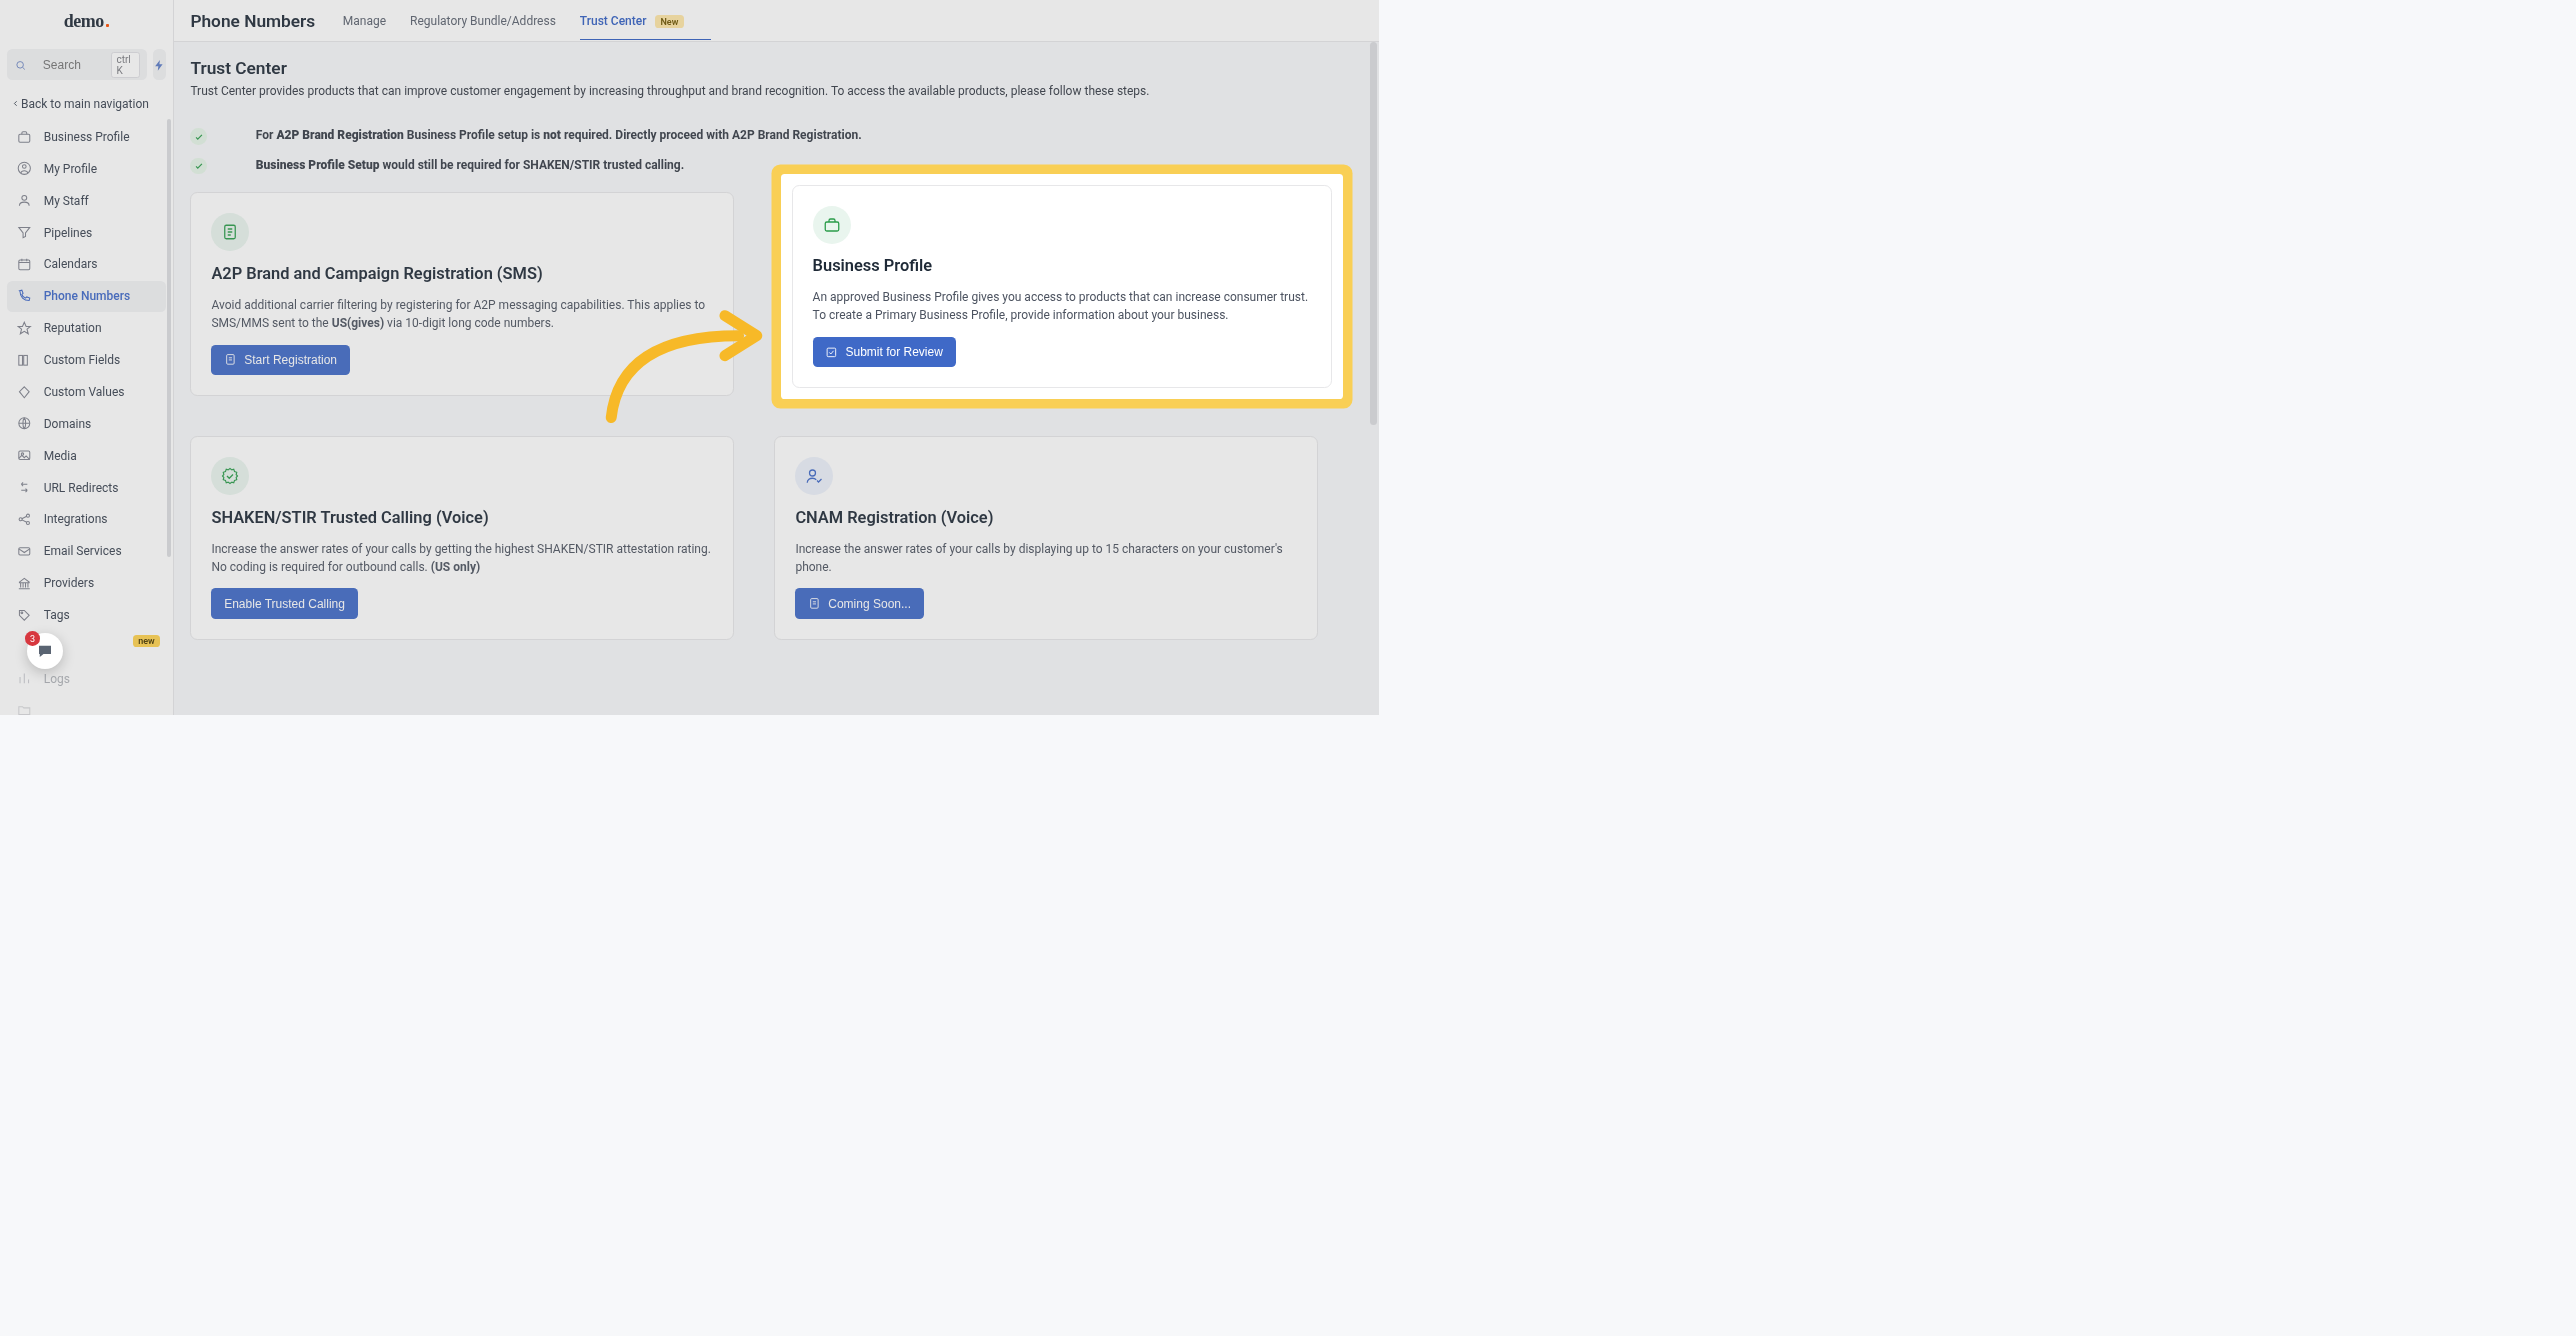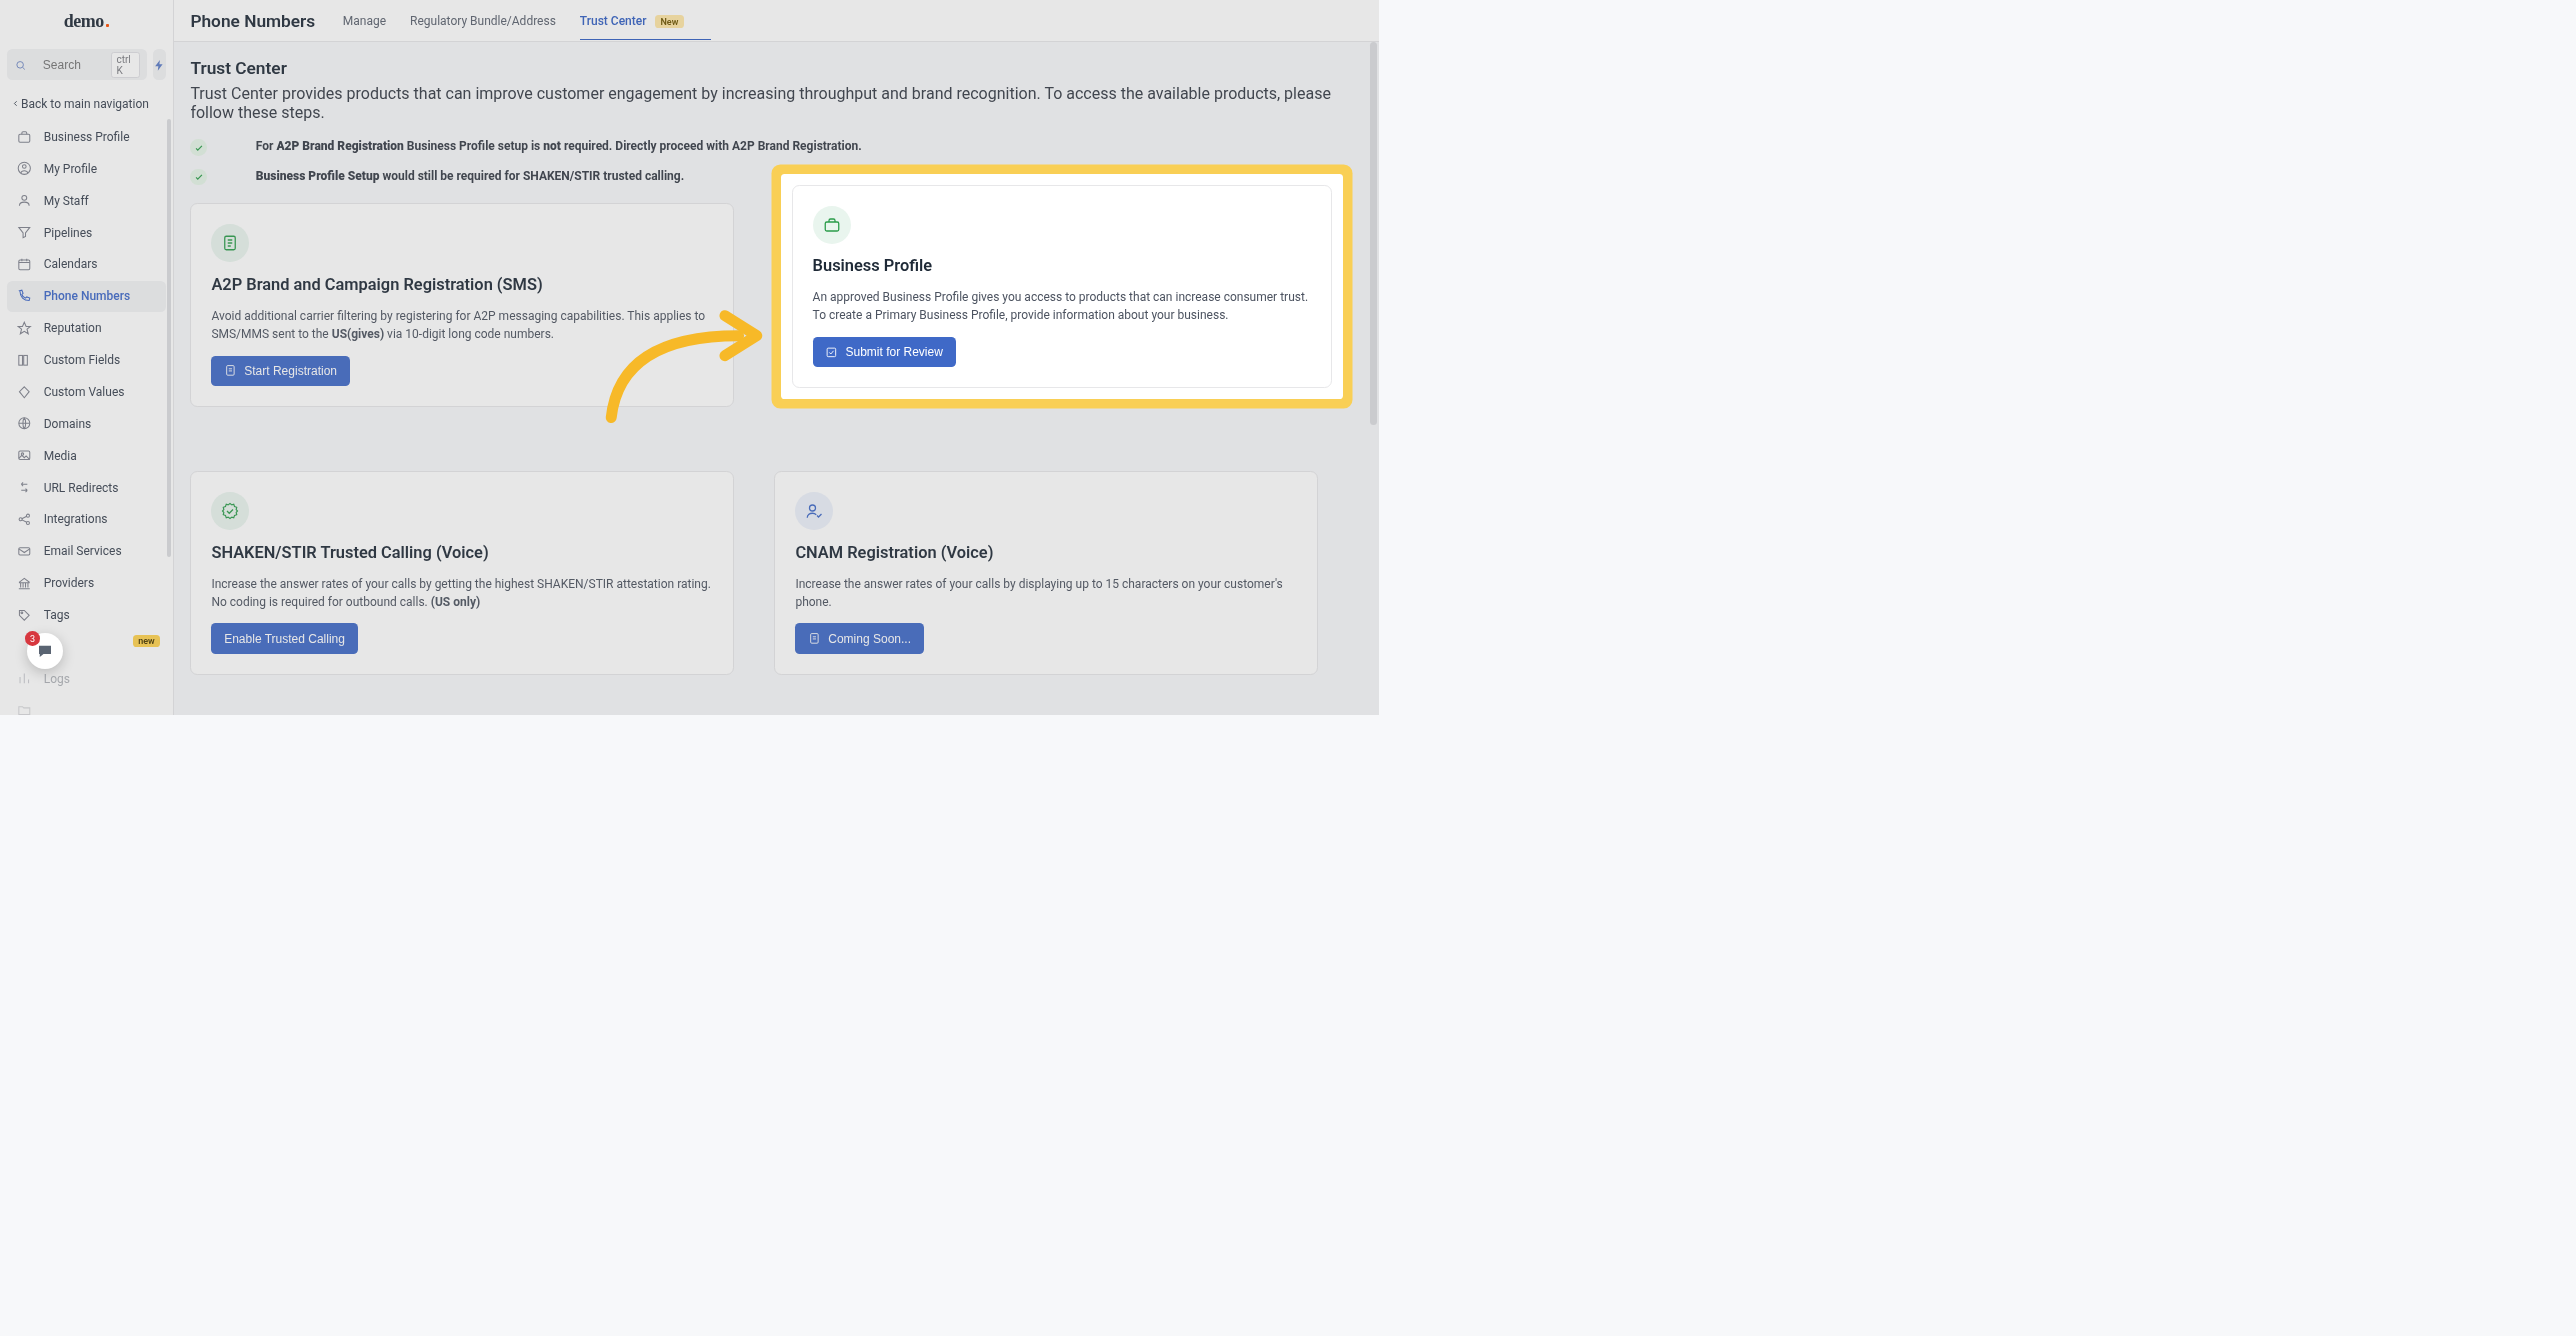--- a/index.html
+++ b/index.html
@@ -67,26 +67,26 @@
 
     .header { height:42px; background:#fff; border-bottom:0.9px solid #e7e7e9; display:flex; align-items:center; padding:0 16.4px; gap:24px; }
     .header-title { font-size:17.3px; font-weight:600; color:#1f2a37; margin-right:3.6px; }
     .tab { font-size:12px; color:#5b626f; padding:12.8px 0; position:relative; }
     .tab.active { color:#3260c4; font-weight:500; }
     .tab.active::after { content:""; position:absolute; left:0; right:-27px; bottom:0; height:1.8px; background:#3260c4; }
     .tab-badge { background:#ffe7a6; color:#6d5400; font-size:9px; font-weight:600; padding:1.8px 5.5px; border-radius:3.6px; margin-left:5.5px; }
 
     .content { padding:16.4px 16.4px; overflow-y:auto; flex:1; }
     .section-title { font-size:17.3px; font-weight:600; margin-bottom:5.5px; }
-    .section-desc { font-size:16px; color:#353b46; margin-bottom:12px; }
+    .section-desc { font-size:12px; color:#353b46; margin-bottom:25px; }
     .check-row { display:flex; align-items:flex-start; gap:18px; padding:5.5px 0 7.3px 0; font-size:12px; color:#353b46;font-weight:bold; }
     .check-row .row-text { padding-left:31px; }
     .check-ic { width:16.4px; height:16.4px; border-radius:50%; background:#e6f6e8; display:flex; align-items:center; justify-content:center; }
 
-    .grid { display:grid; grid-template-columns: repeat(2, 544px); gap:64px 40px; margin-top:11px; }
+    .grid { display:grid; grid-template-columns: repeat(2, 544px); gap:40px 40px; margin-top:11px; }
     .card {
       border:0.9px solid #e7e7e9; border-radius:7.3px; background:#fff;
       padding:20px; display:flex; flex-direction:column; gap:12.8px; min-height:192px;
     }
     .card .ic-wrap { width:38px; height:38px; border-radius:50%; background:#e9f5ee; display:flex; align-items:center; justify-content:center; }
     .card .ic-wrap.blue { background:#ecf1fb; }
     .card h3 { font-size:16.4px; font-weight:600; color:#1f2a37; }
     .card p { font-size:12px; color:#4c5360; line-height:1.5; }
     .btn {
       align-self:flex-start; background:#3f69c7; color:#fff; border:none; font-size:12px;

